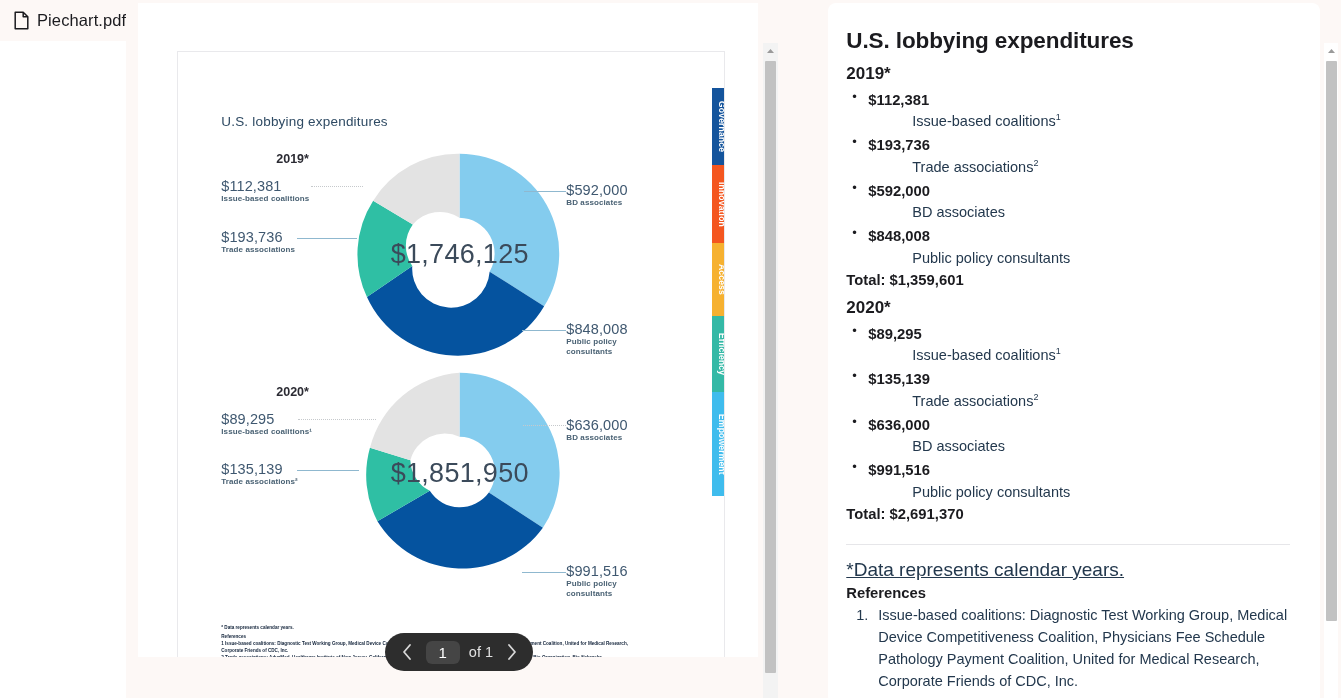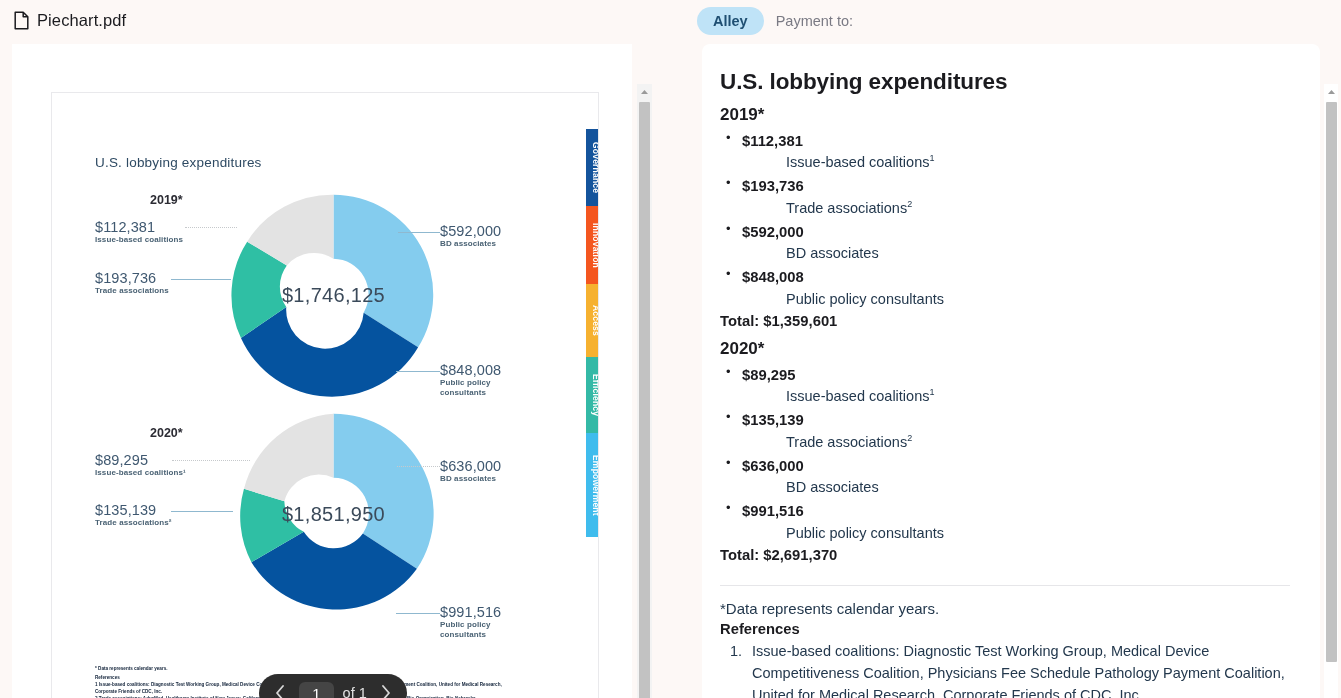--- a/index.html
+++ b/index.html
@@ -5,21 +5,21 @@
 <style>
   * { box-sizing: border-box; }
   html, body {
     margin: 0; padding: 0;
     width: 1341px; height: 698px;
     overflow: hidden;
     background: #ffffff;
     font-family: "Liberation Sans", sans-serif;
   }
 
-  .app { position: relative; width: 1341px; height: 698px; display: flex; flex-direction: column; }
+  .app { position: relative; width: 1341px; height: 698px; display: flex; flex-direction: row; }
 
   
   .topbar {
     height: 41px; min-height: 41px;
     display: flex; align-items: center;
     background: #fdf8f6;
     position: relative;
   }
   .file-chip {
     display: flex; align-items: center; gap: 8px;
@@ -102,21 +102,21 @@
   .year-2019 { left: 98px; top: 100px; }
   .year-2020 { left: 98px; top: 333px; }
 
   
   .donut { position: absolute; }
   .donut svg { display: block; }
   .donut-center {
     position: absolute; left: 0; right: 0; top: 50%;
     transform: translateY(-50%);
     text-align: center;
-    font-size: 20px; color: #3b4a5a; letter-spacing: .3px;
+    font-size: 27px; color: #3b4a5a; letter-spacing: .3px;
   }
   .donut-2019 { left: 173px; top: 93px; width: 217px; height: 217px; }
   .donut-2020 { left: 173px; top: 312px; width: 217px; height: 217px; }
 
   .cal {
     position: absolute; font-size: 12.5px; color: #4a6274;
     line-height: 1.05; letter-spacing: .1px;
   }
   .cal .amt { font-size: 14.5px; color: #3f5870; display: block; }
   .cal .desc { font-size: 8px; font-weight: bold; color: #4a6274; display: block; margin-top: 1px; }
@@ -200,21 +200,21 @@
     color: #1b1b1f; font-size: 13px;
   }
   .li-amt { font-size: 14.8px; font-weight: bold; color: #1b1b1f; display: block; line-height: 1.45; }
   .li-desc { font-size: 14.5px; color: #23384d; display: block; line-height: 1.45; margin-left: 44px; }
   .li-desc sup { font-size: 9px; vertical-align: super; }
   .total {
     font-size: 14.8px; font-weight: bold; color: #1b1b1f;
     margin: 3px 0 0 0;
   }
   .divider { height: 1px; background: #e6e6e9; margin: 22px 0 14px 0; }
-  .note { font-size: 15px; color: #23384d; margin: 0 0 4px 0; }
+  .note { font-size: 19px; color: #23384d; margin: 0 0 4px 0; text-decoration: underline; }
   .refs-h { font-size: 14.8px; font-weight: bold; color: #1b1b1f; margin: 0 0 3px 0; }
   ol.refs { margin: 0; padding-left: 26px; }
   ol.refs li {
     font-size: 14.5px; color: #23384d; line-height: 1.52;
     padding-left: 6px; margin-bottom: 2px;
   }
 </style>
 </head>
 <body>
 

